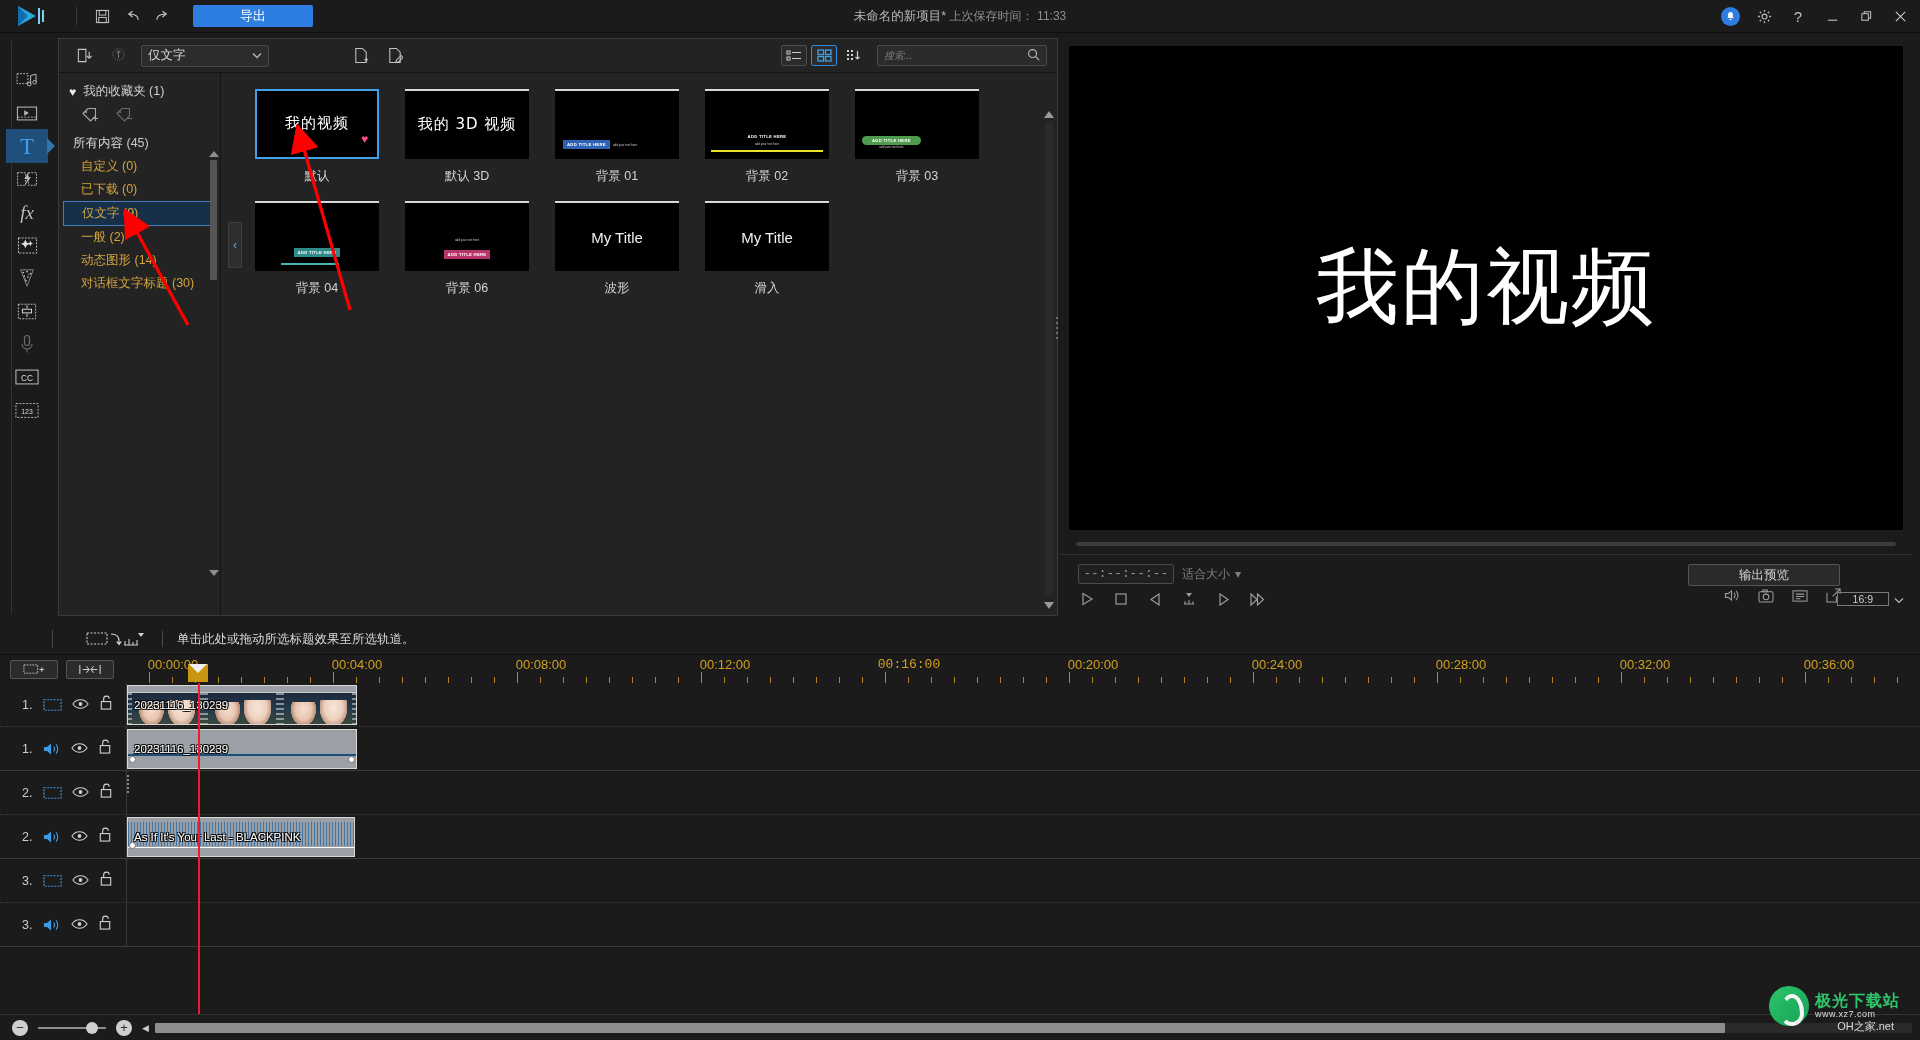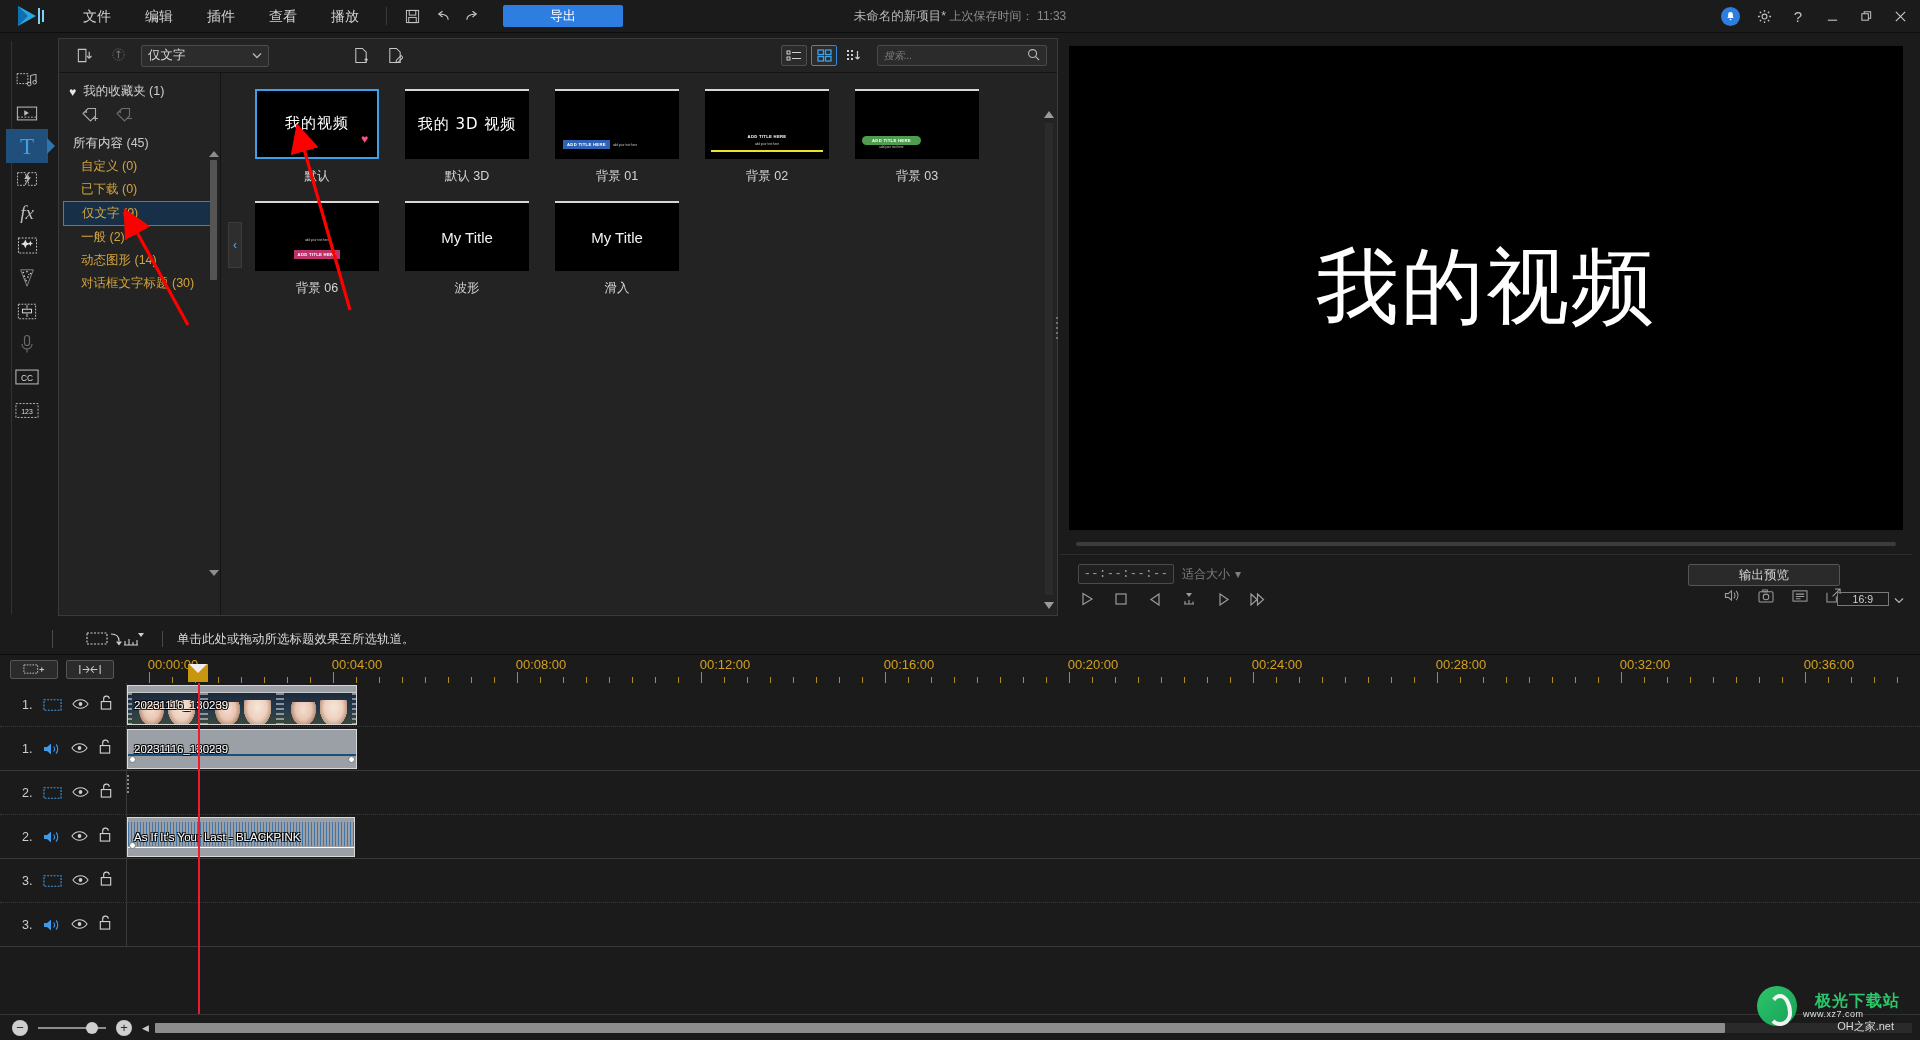--- a/index.html
+++ b/index.html
@@ -271,45 +271,38 @@
   .hscroll-left{ margin-left:10px; color:#c9c9c9; font-size:9px;}
   .hscrollbar { flex:1; height:10px; background:#2a2a2a; margin:0 8px 0 6px; position:relative;}
   .hscrollbar .hthumb{ position:absolute; left:0; top:0; height:10px; width:1570px; background:#8d8d8d; border-radius:1px;}
 
   
   .watermark { position:absolute; right:20px; bottom:14px; display:flex; align-items:center; gap:6px; opacity:.95;}
   .wm-logo { width:40px; height:40px; border-radius:50%; background:linear-gradient(135deg,#2fcf6f,#16a85a); position:relative; }
   .wm-logo::after{ content:""; position:absolute; left:11px; top:8px; width:16px;height:24px;
      border:4px solid #fff; border-radius:50% 50% 50% 50%/60% 60% 40% 40%; border-left-color:transparent;}
   .wm-text { line-height:1.05; }
-  .wm-t1 { color:#2fcf6f; font-size:16px; font-weight:bold; letter-spacing:1px;margin-left:12px;}
+  .wm-t1 { color:#2fcf6f; font-size:16px; font-weight:bold; letter-spacing:1px;}
   .wm-t2 { color:#e8e8e8; font-size:9px; letter-spacing:.5px;}
 
   
   .anno { position:absolute; pointer-events:none; z-index:60; }
 </style>
 </head>
 <body>
 
 <div class="app">
 
   <div class="titlebar">
     <div class="logo">
       <div class="tri"></div>
       <div class="bars">
           <i></i>
           <i></i>
         </div>
-    </div>
-    <div class="menu">
-      <div class="mi">文件</div>
-      <div class="mi">编辑</div>
-      <div class="mi">插件</div>
-      <div class="mi">查看</div>
-      <div class="mi">播放</div>
     </div>
     <div class="tb-sep"></div>
     <div class="tb-icon">
       <svg width="15" height="15" viewBox="0 0 16 16">
           <rect x="1.5" y="1.5" width="13" height="13" fill="none" stroke="#c9c9c9"></rect>
           <rect x="4.5" y="1.5" width="7" height="5" fill="none" stroke="#c9c9c9"></rect>
           <rect x="4" y="9" width="8" height="5.5" fill="none" stroke="#c9c9c9"></rect>
         </svg>
     </div>
     <div class="tb-icon">
@@ -629,20 +622,29 @@
               <div class="lower-lbl" style="left:7px;flex-direction:column;gap:0;align-items:center;">
                 <span class="chip green">ADD TITLE HERE</span>
                 <span class="subtxt">add your text here</span>
               </div>
             </div>
             <div class="caption">背景 03</div>
           </div>
         </div>
 
         <div class="grid-row">
+          <div class="cell">
+            <div class="thumb">
+              <div class="centerbar" style="bottom:13px;">
+                <span class="chip teal">ADD TITLE HERE</span>
+              </div>
+              <div class="tealline"></div>
+            </div>
+            <div class="caption">背景 04</div>
+          </div>
 
           <div class="cell">
             <div class="thumb">
               <div class="centerbar" style="bottom:11px;">
                 <div class="subtxt">add your text here</div>
                 <span class="chip pink">ADD TITLE HERE</span>
               </div>
             </div>
             <div class="caption">背景 06</div>
           </div>
@@ -875,21 +877,21 @@
         <div class="rtick" style="left: 1655px; height: 6px;"></div>
         <div class="rtick" style="left: 1678px; height: 11px;"></div>
         <div class="rtick" style="left: 1701px; height: 6px;"></div>
         <div class="rtick" style="left: 1724px; height: 6px;"></div>
         <div class="rtick" style="left: 1747px; height: 6px;"></div>
         <div class="rtick" style="left: 1770px; height: 6px;"></div>
         <div class="rlabel" style="left: 46px;">00:00:00</div>
         <div class="rlabel" style="left: 230px;">00:04:00</div>
         <div class="rlabel" style="left: 414px;">00:08:00</div>
         <div class="rlabel" style="left: 598px;">00:12:00</div>
-        <div class="rlabel" style="left: 782px;">00:16:00</div>
+        <div class="rlabel" style="left: 782px; font-family: Liberation Mono, monospace;">00:16:00</div>
         <div class="rlabel" style="left: 966px;">00:20:00</div>
         <div class="rlabel" style="left: 1150px;">00:24:00</div>
         <div class="rlabel" style="left: 1334px;">00:28:00</div>
         <div class="rlabel" style="left: 1518px;">00:32:00</div>
         <div class="rlabel" style="left: 1702px;">00:36:00</div>
         <div class="playhead-marker" style="left: 71px;"></div>
       </div>
 
     <div class="tracks">
 

